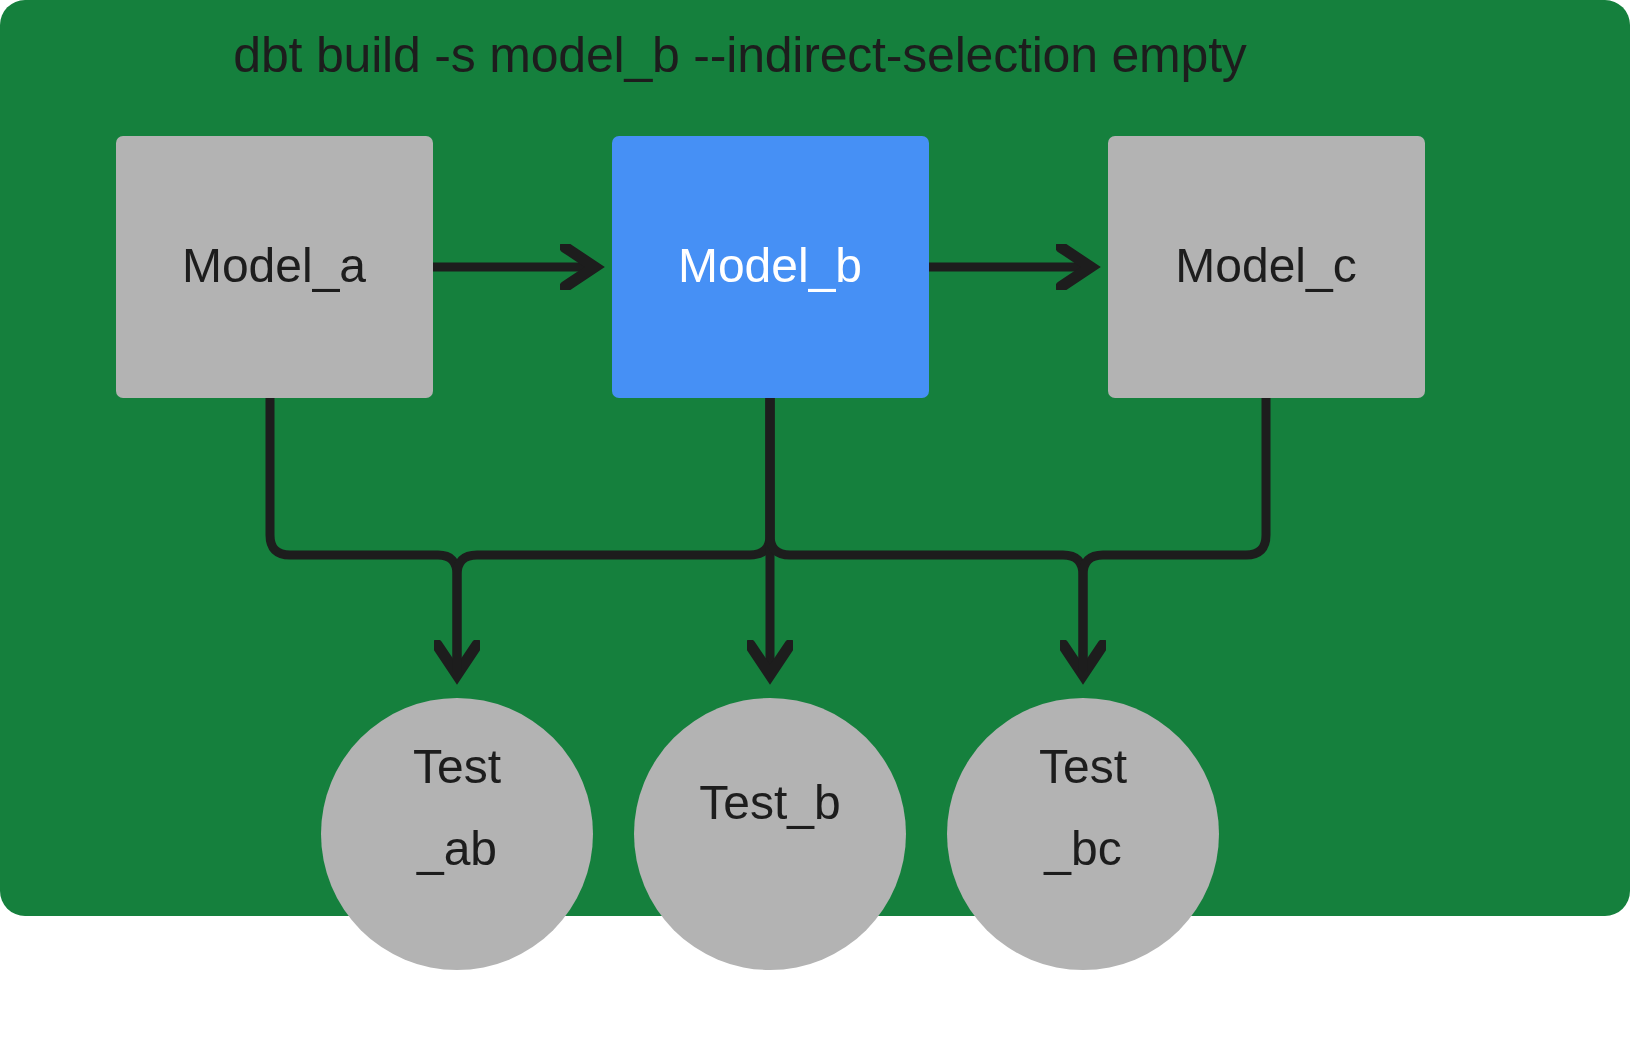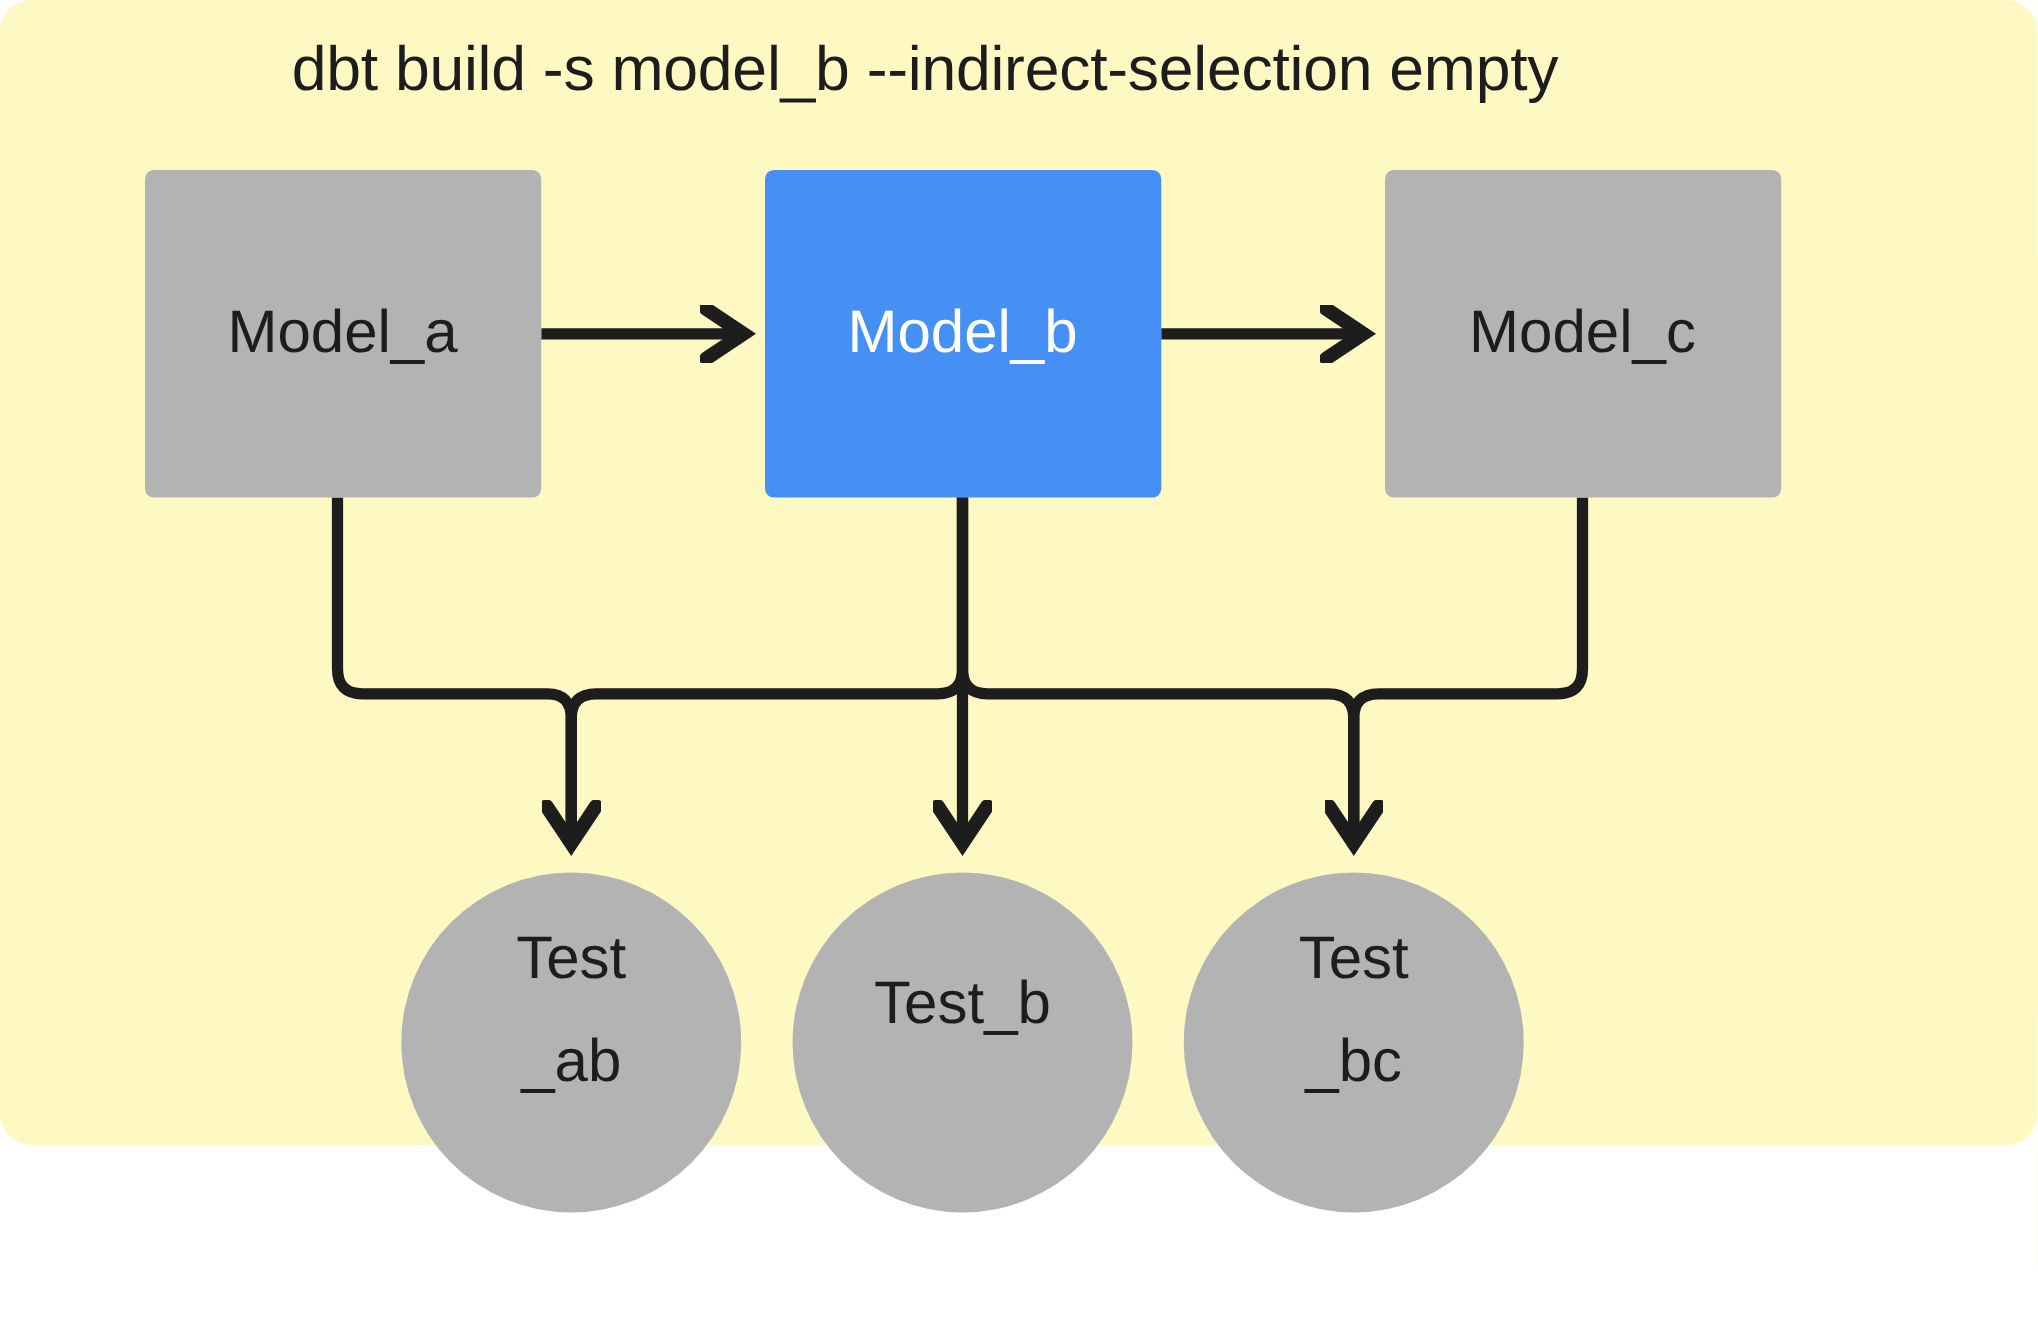--- a/index.html
+++ b/index.html
@@ -10,21 +10,21 @@
   body {
     width: 1630px;
     height: 1060px;
     font-family: "Liberation Sans", sans-serif;
     overflow: hidden;
   }
   #diagram-root {
     position: relative;
     width: 1630px;
     height: 916px;
-    background: #fef9c3;
+    background: #15803d;
     border-radius: 25px;
   }
   #diagram-title {
     position: absolute;
     left: 0;
     top: 26px;
     width: 1480px;
     text-align: center;
     font-size: 50px;
     font-weight: 400;

